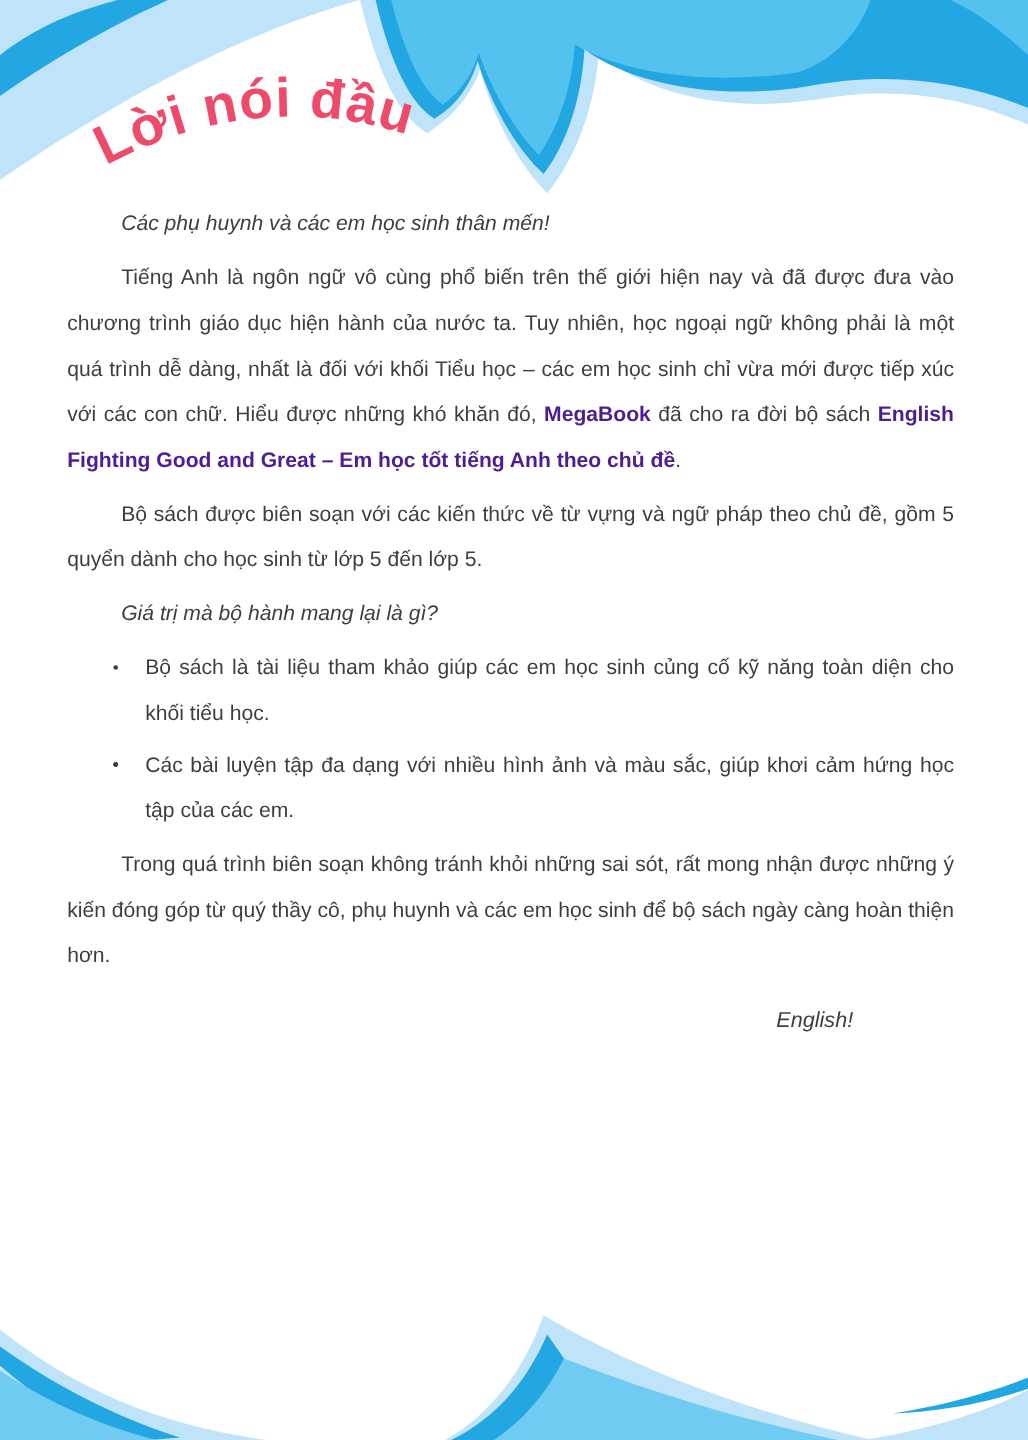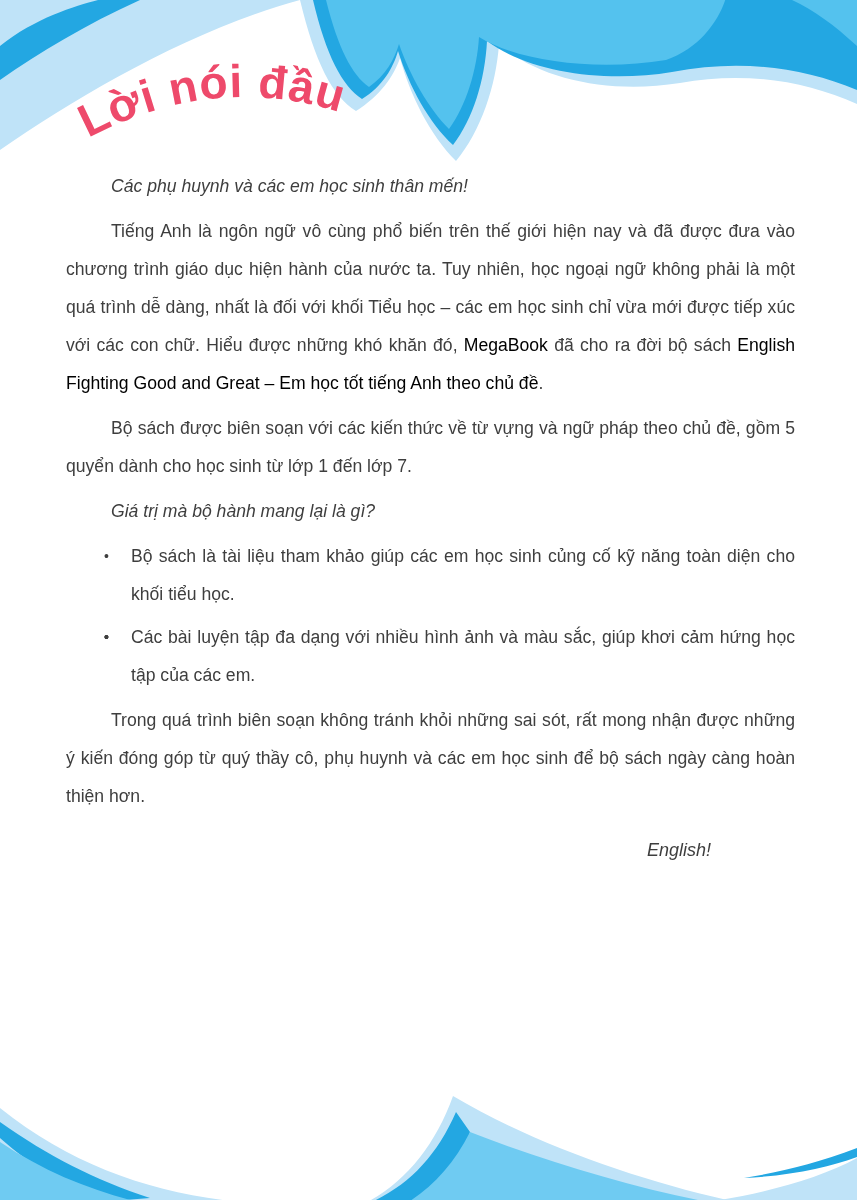--- a/index.html
+++ b/index.html
@@ -29,41 +29,41 @@
   }
   .title-arc text {
     font-family: "Liberation Sans", "DejaVu Sans", sans-serif;
     font-weight: bold;
     font-size: 46px;
     letter-spacing: 1px;
   }
 
   .content {
     position: absolute;
-    left: 66px;
+    left: 56px;
     right: 62px;
     top: 160px;
     color: #3e3e3e;
     font-size: 17.6px;
     line-height: 38px;
   }
   .para {
     margin: 7px 0;
     text-align: justify;
     text-indent: 45px;
   }
   .salutation, .question {
     margin: 7px 0;
     font-style: italic;
     text-indent: 45px;
     text-align: left;
   }
   .seg-hl {
-    color: #000000;
-    font-weight: normal;
+    color: #4c1d95;
+    font-weight: bold;
   }
   .bullets { margin: 4px 0; }
   .bullet {
     position: relative;
     margin: 5px 0;
     padding-left: 65px;
     text-align: justify;
     line-height: 38px;
   }
   .bullet .dot {
@@ -117,21 +117,21 @@
   <svg class="title-arc" viewBox="0 0 336 122">
     <path id="titlecurve" d="M12,98 Q168,16 324,98" fill="none"></path>
     <text fill="#ee4a6b">
       <textPath href="#titlecurve" startOffset="0">Lời nói đầu</textPath>
     </text>
   </svg>
 
   <div class="content">
     <p class="salutation">Các phụ huynh và các em học sinh thân mến!</p>
     <p class="para"><span>Tiếng Anh là ngôn ngữ vô cùng phổ biến trên thế giới hiện nay và đã được đưa vào chương trình giáo dục hiện hành của nước ta. Tuy nhiên, học ngoại ngữ không phải là một quá trình dễ dàng, nhất là đối với khối Tiểu học – các em học sinh chỉ vừa mới được tiếp xúc với các con chữ. Hiểu được những khó khăn đó, </span><span class="seg-hl">MegaBook</span><span> đã cho ra đời bộ sách </span><span class="seg-hl">English Fighting Good and Great – Em học tốt tiếng Anh theo chủ đề</span><span>.</span></p>
-    <p class="para">Bộ sách được biên soạn với các kiến thức về từ vựng và ngữ pháp theo chủ đề, gồm 5 quyển dành cho học sinh từ lớp 1 đến lớp 7.</p>
+    <p class="para">Bộ sách được biên soạn với các kiến thức về từ vựng và ngữ pháp theo chủ đề, gồm 5 quyển dành cho học sinh từ lớp 5 đến lớp 5.</p>
     <p class="question">Giá trị mà bộ hành mang lại là gì?</p>
     <div class="bullets">
         <div class="bullet"><span class="dot">•</span><span>Bộ sách là tài liệu tham khảo giúp các em học sinh củng cố kỹ năng toàn diện cho khối tiểu học.</span></div>
         <div class="bullet"><span class="dot">•</span></div>
         <div class="bullet"><span class="dot">•</span></div>
         <div class="bullet"><span class="dot">•</span><span>Các bài luyện tập đa dạng với nhiều hình ảnh và màu sắc, giúp khơi cảm hứng học tập của các em.</span></div>
       </div>
     <p class="para">Trong quá trình biên soạn không tránh khỏi những sai sót, rất mong nhận được những ý kiến đóng góp từ quý thầy cô, phụ huynh và các em học sinh để bộ sách ngày càng hoàn thiện hơn.</p>
     <p class="signature">English!</p>
   </div>

